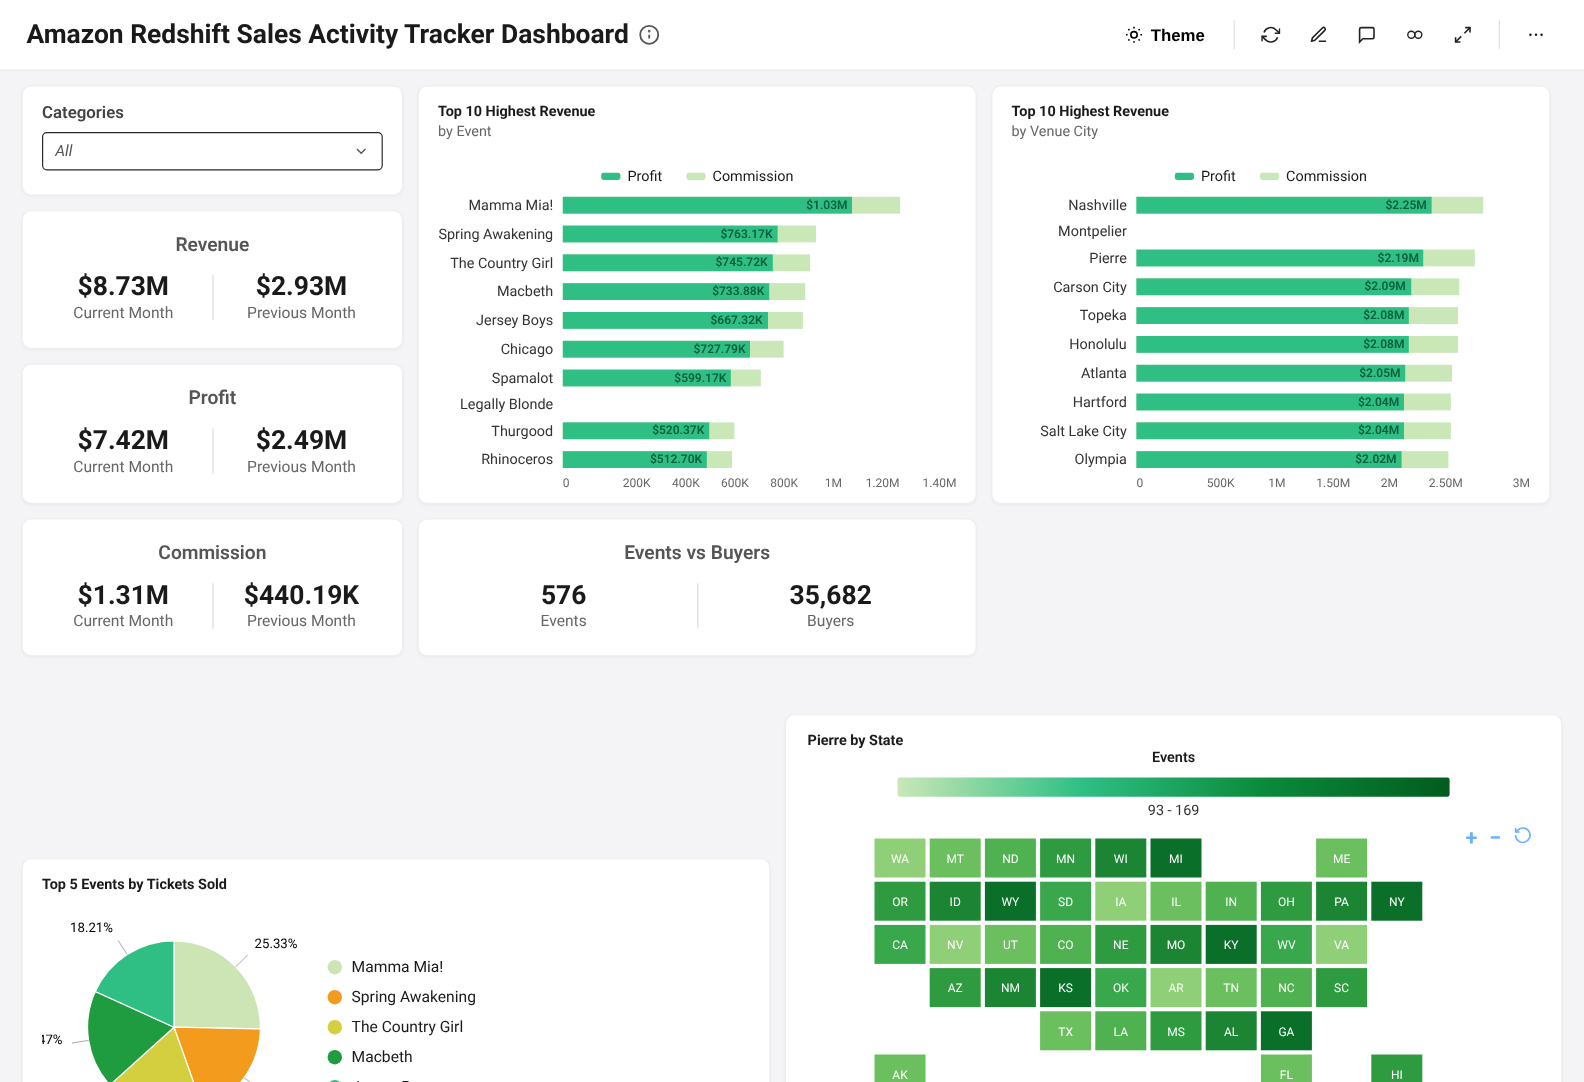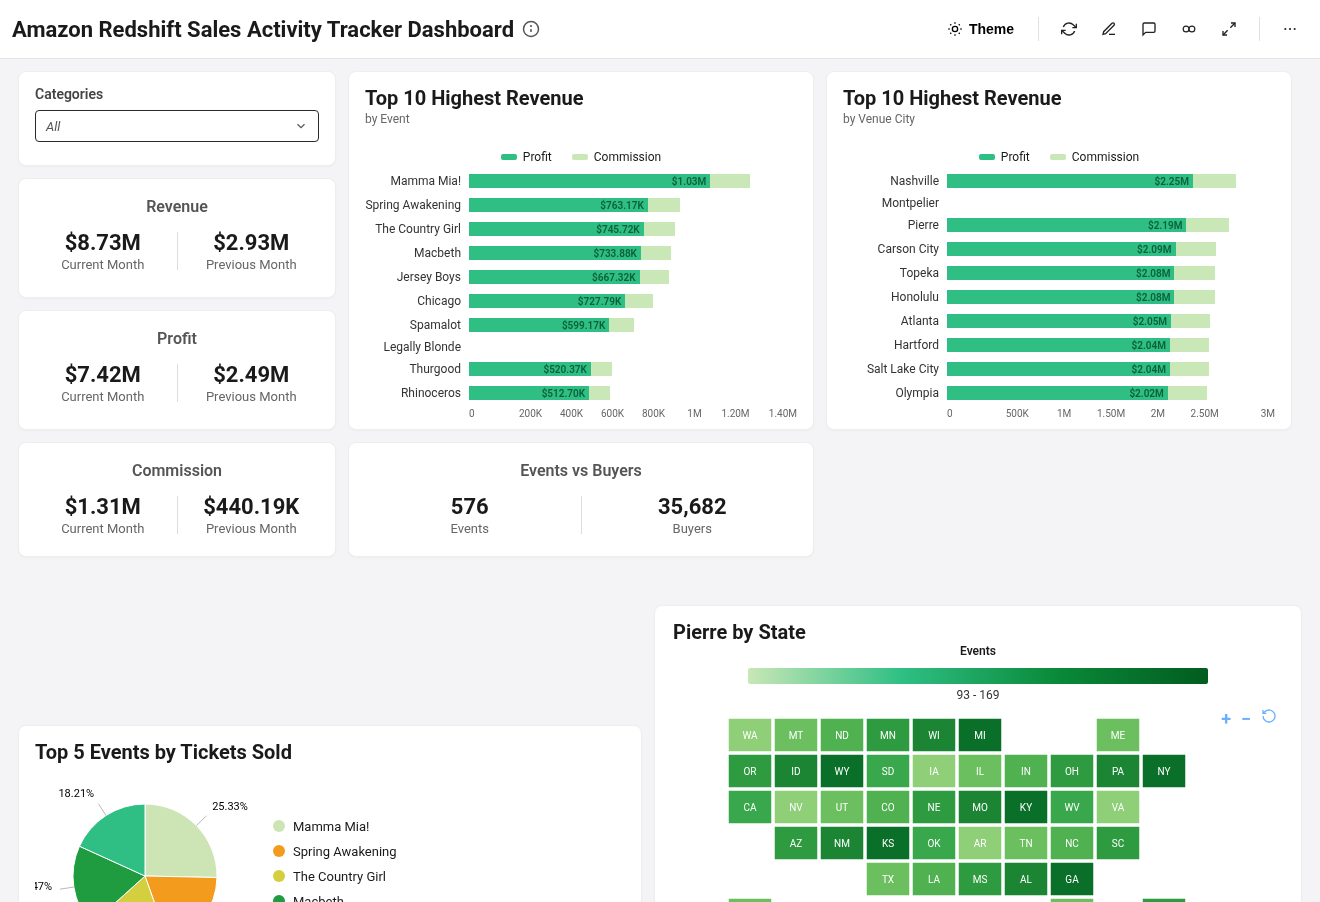--- a/index.html
+++ b/index.html
@@ -1,17 +1,17 @@
 <!DOCTYPE html>
 <html><head>
 <meta charset="utf-8">
 <style>
 * { box-sizing: border-box; margin: 0; padding: 0; }
 body { font-family: -apple-system, BlinkMacSystemFont, "Segoe UI", Roboto, sans-serif; background: #f4f4f6; color: #1a1a1a; width: 1320px; height: 902px; overflow: hidden; }
-.header { display: flex; align-items: center; justify-content: space-between; background: #fff; padding: 12px 12px; border-bottom: 1px solid #e4e4e4; }
+.header { display: flex; align-items: center; justify-content: space-between; background: #fff; padding: 12px 22px; border-bottom: 1px solid #e4e4e4; }
 .header-title { display: flex; align-items: center; gap: 8px; font-size: 22px; font-weight: 700; }
 .info-icon { display: inline-flex; color: #555; }
 .header-actions { display: flex; align-items: center; gap: 4px; }
 .action-btn { width: 36px; height: 34px; display: flex; align-items: center; justify-content: center; background: transparent; border: none; border-radius: 6px; cursor: pointer; color: #222; }
 .theme-btn { display: flex; align-items: center; gap: 6px; padding: 6px 12px; border: none; background: transparent; font-size: 14px; font-weight: 600; cursor: pointer; border-radius: 6px; }
 .vsep { width: 1px; height: 24px; background: #e1e1e1; margin: 0 8px; }
 .grid { display: grid; grid-template-columns: 318px 466px 466px; grid-template-rows: auto auto auto auto; gap: 12px; padding: 12px 18px; }
 .card { background: #fff; border: 1px solid #eee; border-radius: 8px; box-shadow: 0 1px 2px rgba(0,0,0,.03); }
 .filter-card { grid-column: 1; grid-row: 1; padding: 14px 16px 18px; }
 .filter-label { font-size: 14px; font-weight: 600; color: #444; margin-bottom: 8px; }
@@ -24,21 +24,21 @@
 .kpi-value { font-size: 22px; font-weight: 700; }
 .kpi-sub { font-size: 13px; color: #666; margin-top: 2px; }
 .kpi-sep { width: 1px; background: #ddd; margin: 2px 0; }
 .revenue-card { grid-column: 1; grid-row: 2; }
 .profit-card { grid-column: 1; grid-row: 3; }
 .commission-card { grid-column: 1; grid-row: 4; }
 .events-buyers-card { grid-column: 2; grid-row: 4; padding: 18px 10px 20px; display:flex; flex-direction:column; align-items:center; }
 .barchart-card { grid-row: 1 / span 3; padding: 14px 16px 10px; }
 .barchart-event { grid-column: 2; }
 .barchart-city { grid-column: 3; }
-.chart-title { font-size: 20px; font-weight: 700; }
+.chart-title { font-size: 12px; font-weight: 700; }
 .chart-subtitle { font-size: 12px; color: #666; margin-top: 2px; margin-bottom: 24px; }
 .legend { display: flex; gap: 20px; justify-content: center; font-size: 12px; margin-bottom: 8px; }
 .lg-item { display:flex; align-items:center; gap:6px; }
 .swatch { width:16px; height:6px; border-radius:2px; }
 .bar-rows { display:flex; flex-direction:column; gap:6px; }
 .bar-row { display:flex; align-items:center; gap:8px; font-size:12px; }
 .bar-label { width: 96px; text-align:right; color:#333; flex-shrink:0; }
 .bar-track { position:relative; flex:1; height:18px; }
 .bar-back { position:absolute; left:0; top:2px; height:14px; background:#c9e7b7; }
 .bar-front { position:absolute; left:0; top:2px; height:14px; background:#2fbf84; }

